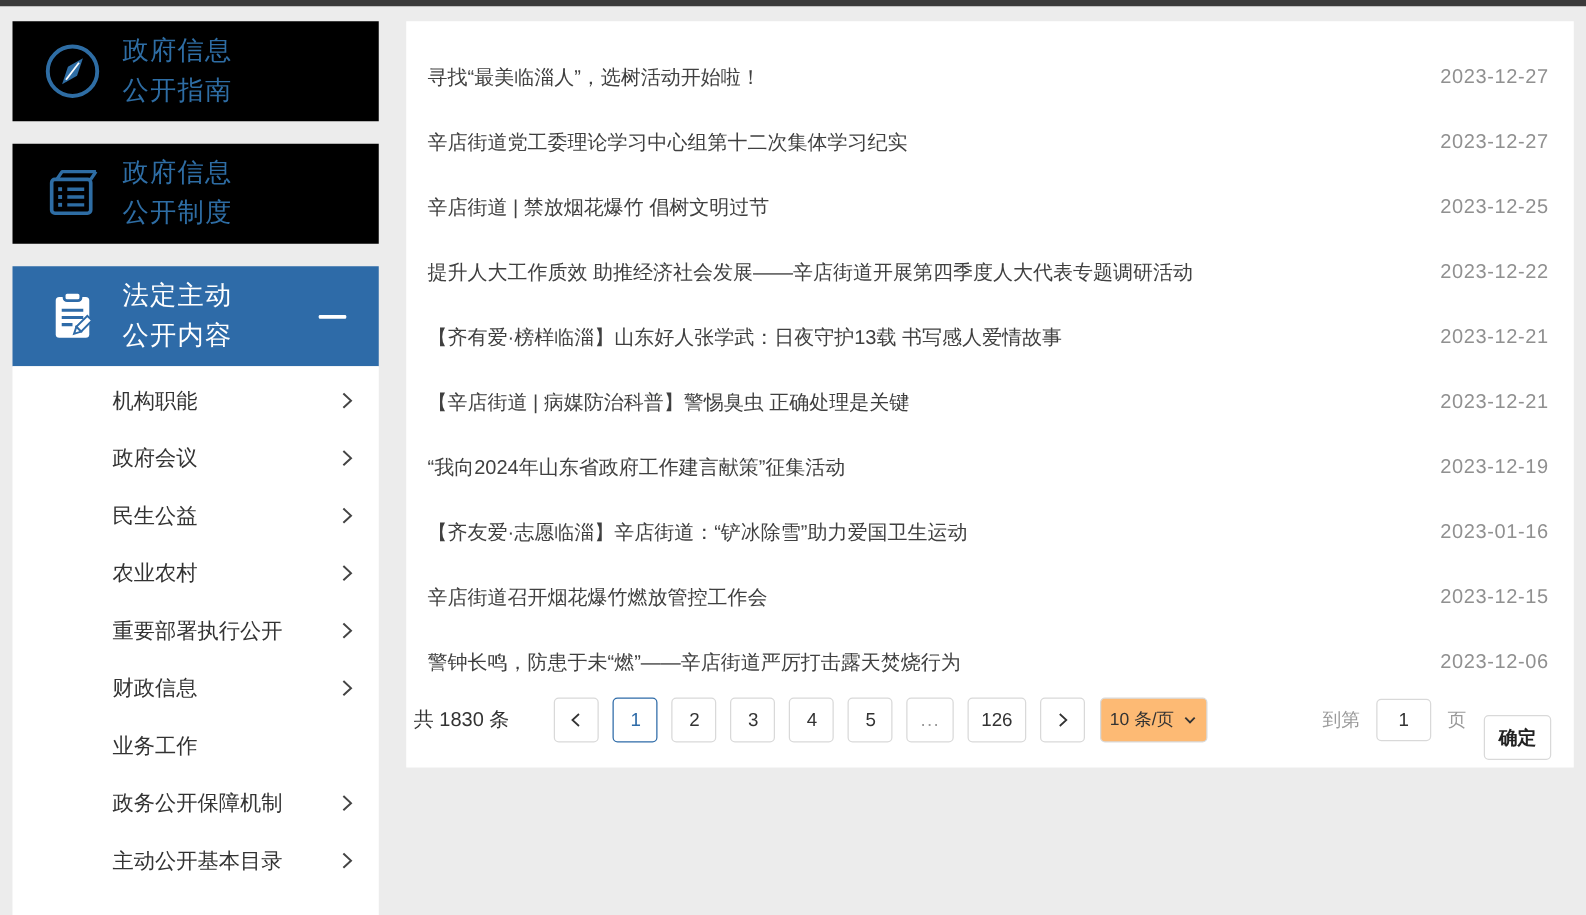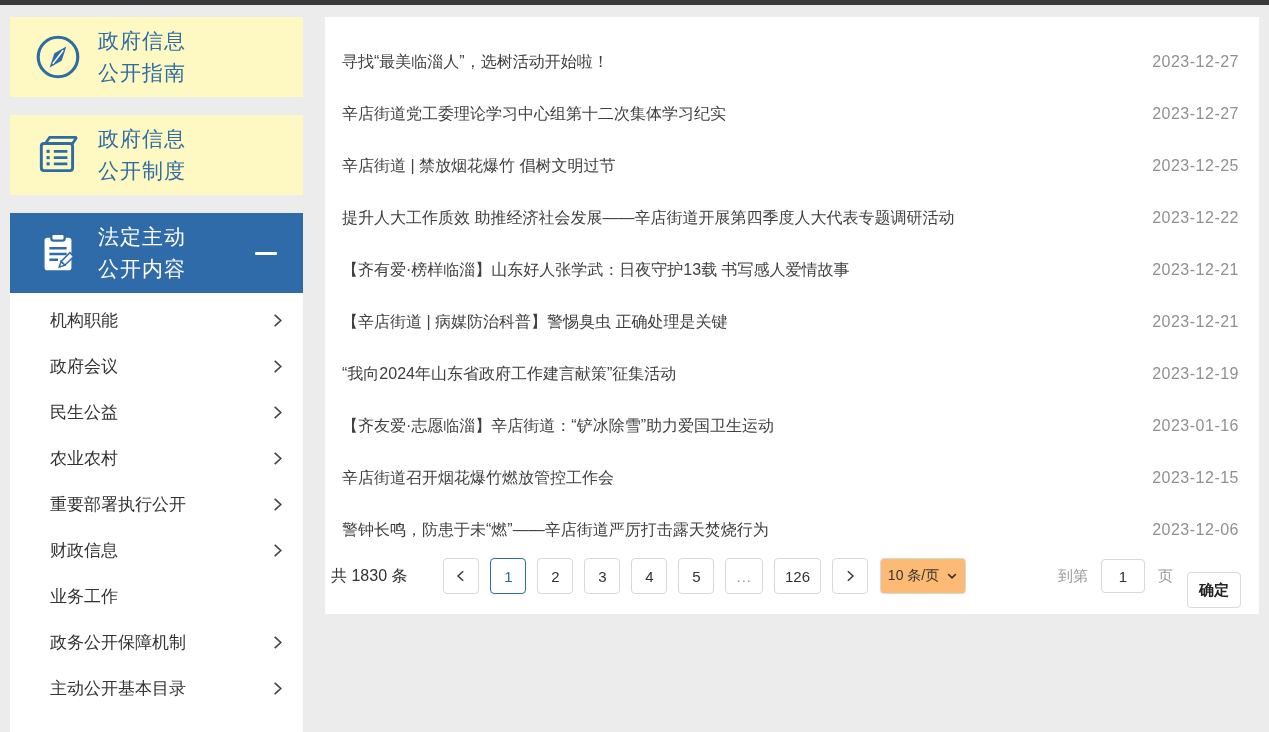--- a/index.html
+++ b/index.html
@@ -6,32 +6,32 @@
   body{
     width:1269px;height:732px;position:relative;overflow:hidden;
     background:var(--page_bg,#ECECEC);
     font-family:"Liberation Sans","DejaVu Sans",sans-serif;
   }
   .topbar{position:absolute;top:0;left:0;width:1269px;height:5px;background:var(--topbar,#3A3A3A);}
 
   
   .sidebar{position:absolute;left:10px;top:17px;width:293px;}
   .side-card{
-    height:80px;background:#fef9c3;display:flex;align-items:center;
+    height:80px;background:#000000;display:flex;align-items:center;
     padding-left:22px;box-sizing:border-box;cursor:pointer;margin-bottom:18px;
   }
   .side-card .icon{width:52px;height:52px;color:var(--sidebar_text,#2E6DA4);margin-right:14px;flex:none;display:flex;align-items:center;justify-content:center;}
   .side-card .label{font-size:21px;line-height:32px;color:var(--sidebar_text,#2E6DA4);letter-spacing:1px;}
   .side-card.active{background:var(--accent,#2E6BA8);margin-bottom:0;}
   .side-card.active .label{color:#fff;}
   .dash{margin-left:auto;margin-right:26px;width:22px;height:3px;background:#fff;border-radius:1px;}
 
   .menu{background:#fff;height:460px;padding-top:4px;box-sizing:border-box;}
   .menu-item{height:46px;display:flex;align-items:center;padding:0 18px 0 40px;cursor:pointer;}
-  .menu-label{font-size:17px;color:#333;}
+  .menu-label{font-size:17px;color:#333;margin-left:40px;}
   .menu-item .chev{margin-left:auto;display:flex;color:#444;}
   .hidden{visibility:hidden;}
 
   
   .main{position:absolute;left:325px;top:17px;width:934px;height:597px;background:#fff;box-sizing:border-box;}
   .article-list{padding-top:19px;}
   .article-row{height:52px;display:flex;align-items:center;padding:0 20px 0 17px;cursor:pointer;}
   .article-title{font-size:16px;color:var(--title_text,#404040);white-space:nowrap;overflow:hidden;flex:1;}
   .article-date{font-size:16px;color:var(--date_text,#909090);margin-left:24px;flex:none;letter-spacing:.5px;}
 

